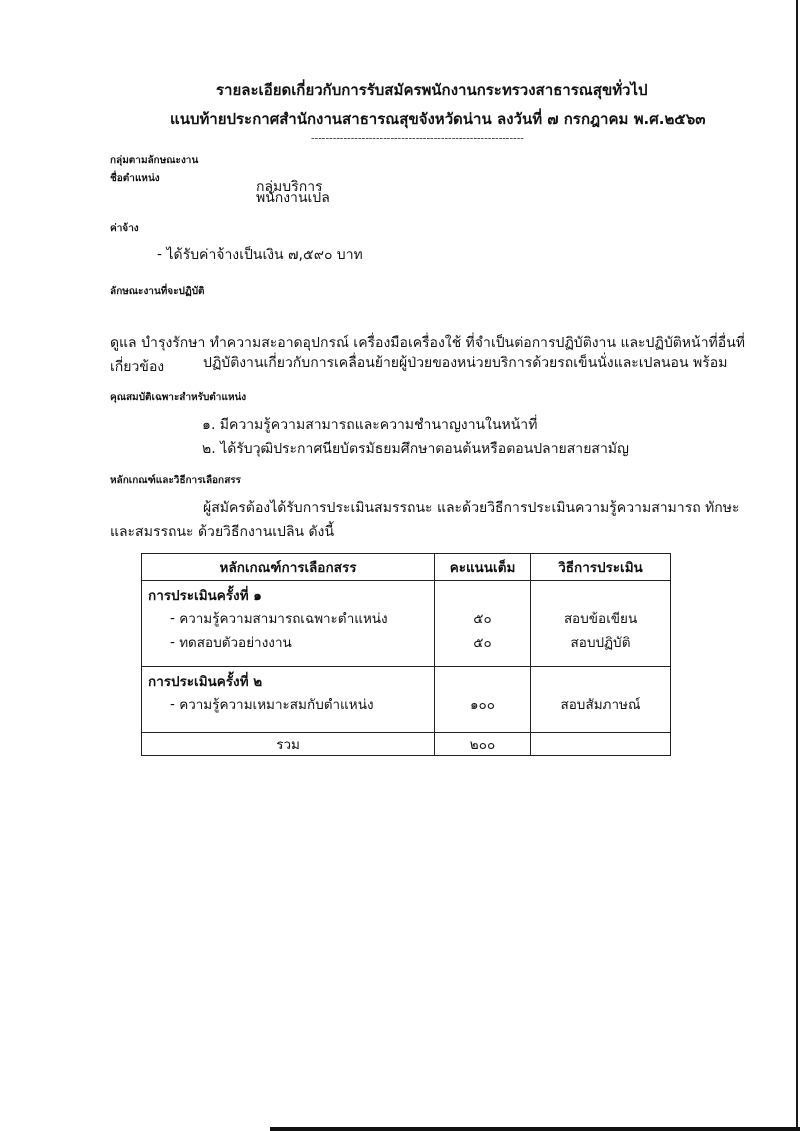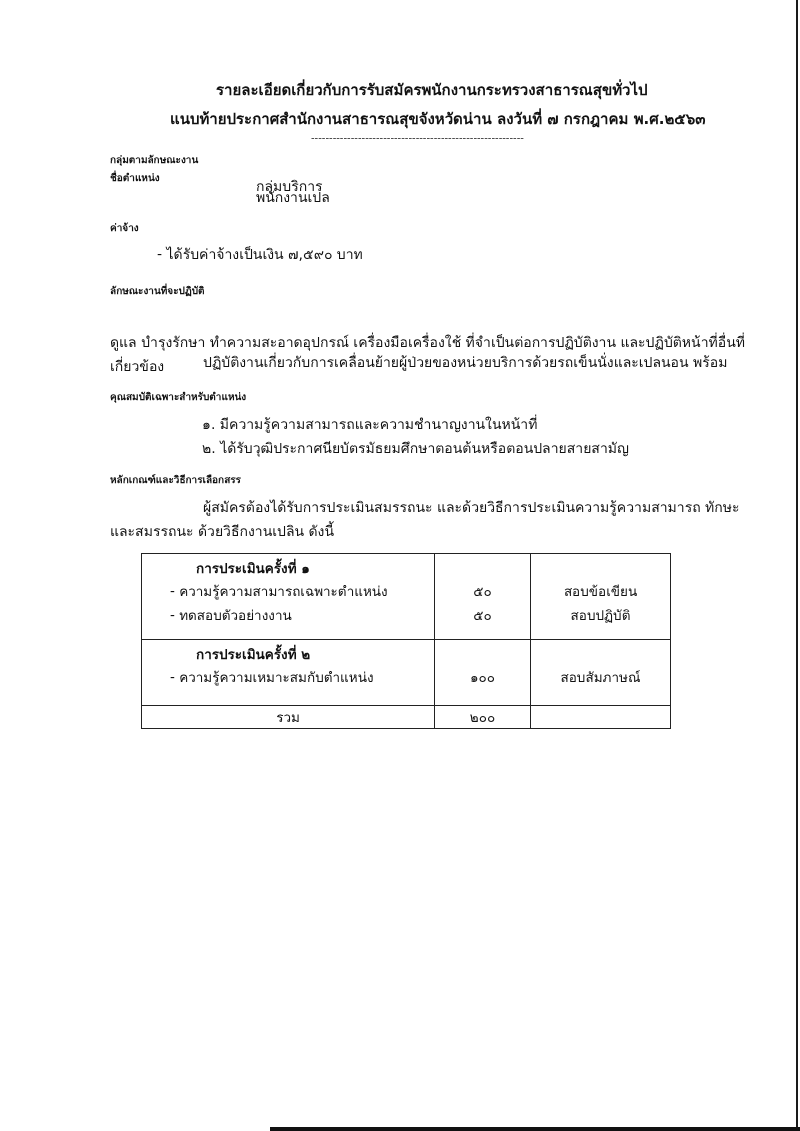--- a/index.html
+++ b/index.html
@@ -19,21 +19,21 @@
     position: absolute; left: 141px; top: 553px;
     border-collapse: collapse; font-size: 13.5px;
   }
   table.criteria td, table.criteria th {
     border: 1.5px solid #222; padding: 0 6px; vertical-align: top;
   }
   table.criteria th { font-weight: bold; height: 26px; text-align: center; vertical-align: middle; }
   .c1 { width: 280px; }
   .c2 { width: 83px; text-align: center; }
   .c3 { width: 127px; text-align: center; }
-  .sec-title { font-weight: bold; display: block; line-height: 22px; margin-top: 3px; margin-left: 48px; }
+  .sec-title { font-weight: bold; display: block; line-height: 22px; margin-top: 3px; }
   .item { display: block; padding-left: 22px; line-height: 24px; }
   .val { display: block; line-height: 24px; }
   .sp { display: block; height: 25px; }
   .total-row td { height: 22px; vertical-align: middle; }
 </style>
 </head>
 <body>
 
 <div class="right-edge"></div>
 <div class="bottom-edge"></div>
@@ -58,20 +58,25 @@
 <div class="abs label" style="left:110px; top:389px;">คุณสมบัติเฉพาะสำหรับตำแหน่ง</div>
 <div class="abs text" style="left:202px; top:413px;">๑. มีความรู้ความสามารถและความชำนาญงานในหน้าที่</div>
 <div class="abs text" style="left:202px; top:437px;">๒. ได้รับวุฒิประกาศนียบัตรมัธยมศึกษาตอนต้นหรือตอนปลายสายสามัญ</div>
 
 <div class="abs label" style="left:110px; top:472px;">หลักเกณฑ์และวิธีการเลือกสรร</div>
 <div class="abs text" style="left:203px; top:496px;">ผู้สมัครต้องได้รับการประเมินสมรรถนะ  และด้วยวิธีการประเมินความรู้ความสามารถ ทักษะ</div>
 <div class="abs text" style="left:110px; top:520px;">และสมรรถนะ ด้วยวิธีกงานเปลิน ดังนี้</div>
 
 <table class="criteria">
   <tbody>
+      <tr>
+    <th class="c1">หลักเกณฑ์การเลือกสรร</th>
+    <th class="c2">คะแนนเต็ม</th>
+    <th class="c3">วิธีการประเมิน</th>
+  </tr>
   <tr style="height:86px;">
     <td class="c1">
       <span class="sec-title">การประเมินครั้งที่  ๑</span>
       <span class="item">-  ความรู้ความสามารถเฉพาะตำแหน่ง</span>
       <span class="item">-  ทดสอบตัวอย่างงาน</span>
     </td>
     <td class="c2">
       <span class="sp"></span>
       <span class="val">๕๐</span>
       <span class="val">๕๐</span>

